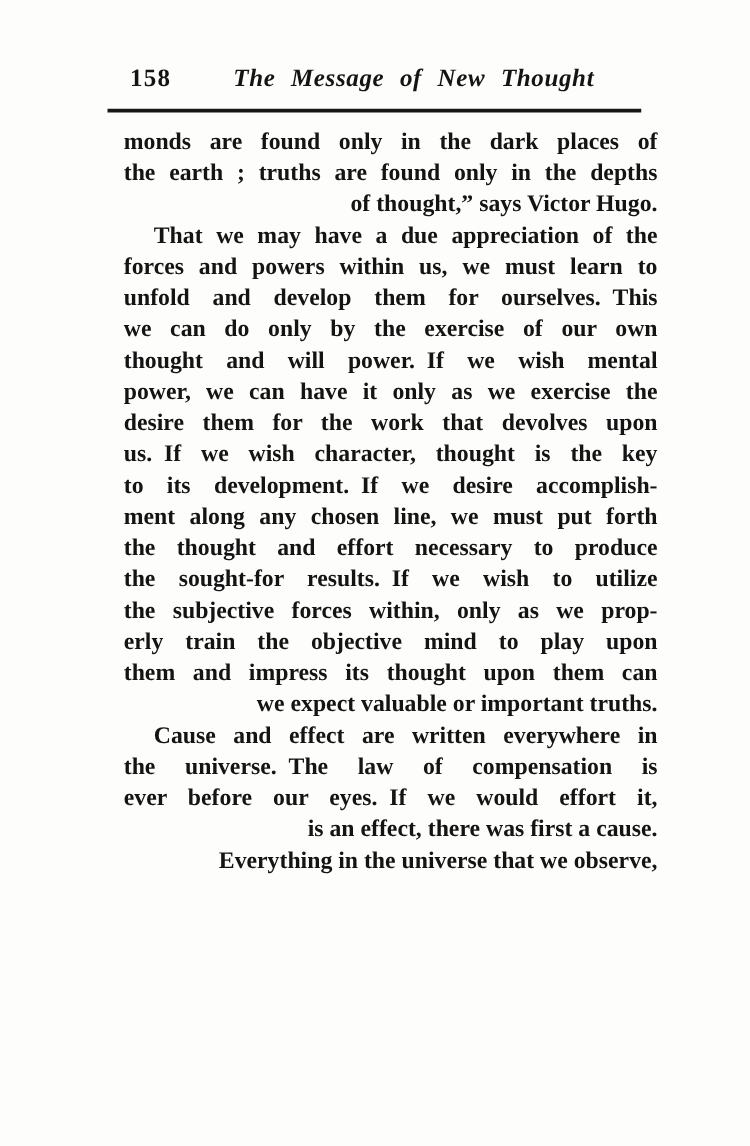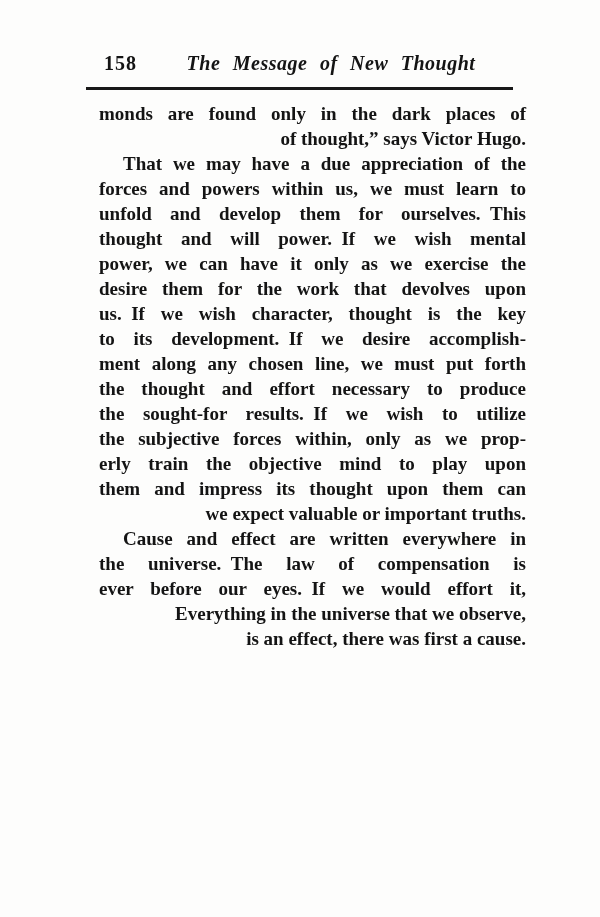--- a/index.html
+++ b/index.html
@@ -82,35 +82,37 @@
 <body>
 
 <div class="page">
   <div class="header">
     <span class="page-number">158</span>
     <span class="running-title">The Message of New Thought</span>
   </div>
   <div class="header-rule"></div>
   <div class="body-text">
       <div class="line j">monds are found only in the dark places of</div>
+      <div class="line j">the earth ; truths are found only in the depths</div>
       <div class="line">of thought,” says Victor Hugo.</div>
       <div class="line j ind">That we may have a due appreciation of the</div>
       <div class="line j">forces and powers within us, we must learn to</div>
       <div class="line j">unfold and develop them for ourselves. This</div>
+      <div class="line j">we can do only by the exercise of our own</div>
       <div class="line j">thought and will power. If we wish mental</div>
       <div class="line j">power, we can have it only as we exercise the</div>
       <div class="line j">desire them for the work that devolves upon</div>
       <div class="line j">us. If we wish character, thought is the key</div>
       <div class="line j">to its development. If we desire accomplish-</div>
       <div class="line j">ment along any chosen line, we must put forth</div>
       <div class="line j">the thought and effort necessary to produce</div>
       <div class="line j">the sought-for results. If we wish to utilize</div>
       <div class="line j">the subjective forces within, only as we prop-</div>
       <div class="line j">erly train the objective mind to play upon</div>
       <div class="line j">them and impress its thought upon them can</div>
       <div class="line">we expect valuable or important truths.</div>
       <div class="line j ind">Cause and effect are written everywhere in</div>
       <div class="line j">the universe. The law of compensation is</div>
       <div class="line j">ever before our eyes. If we would effort it,</div>
+      <div class="line">is an effect, there was first a cause.</div>
       <div class="line ind">Everything in the universe that we observe,</div>
-      <div class="line">is an effect, there was first a cause.</div>
     </div>
 </div>
 
 </body></html>

